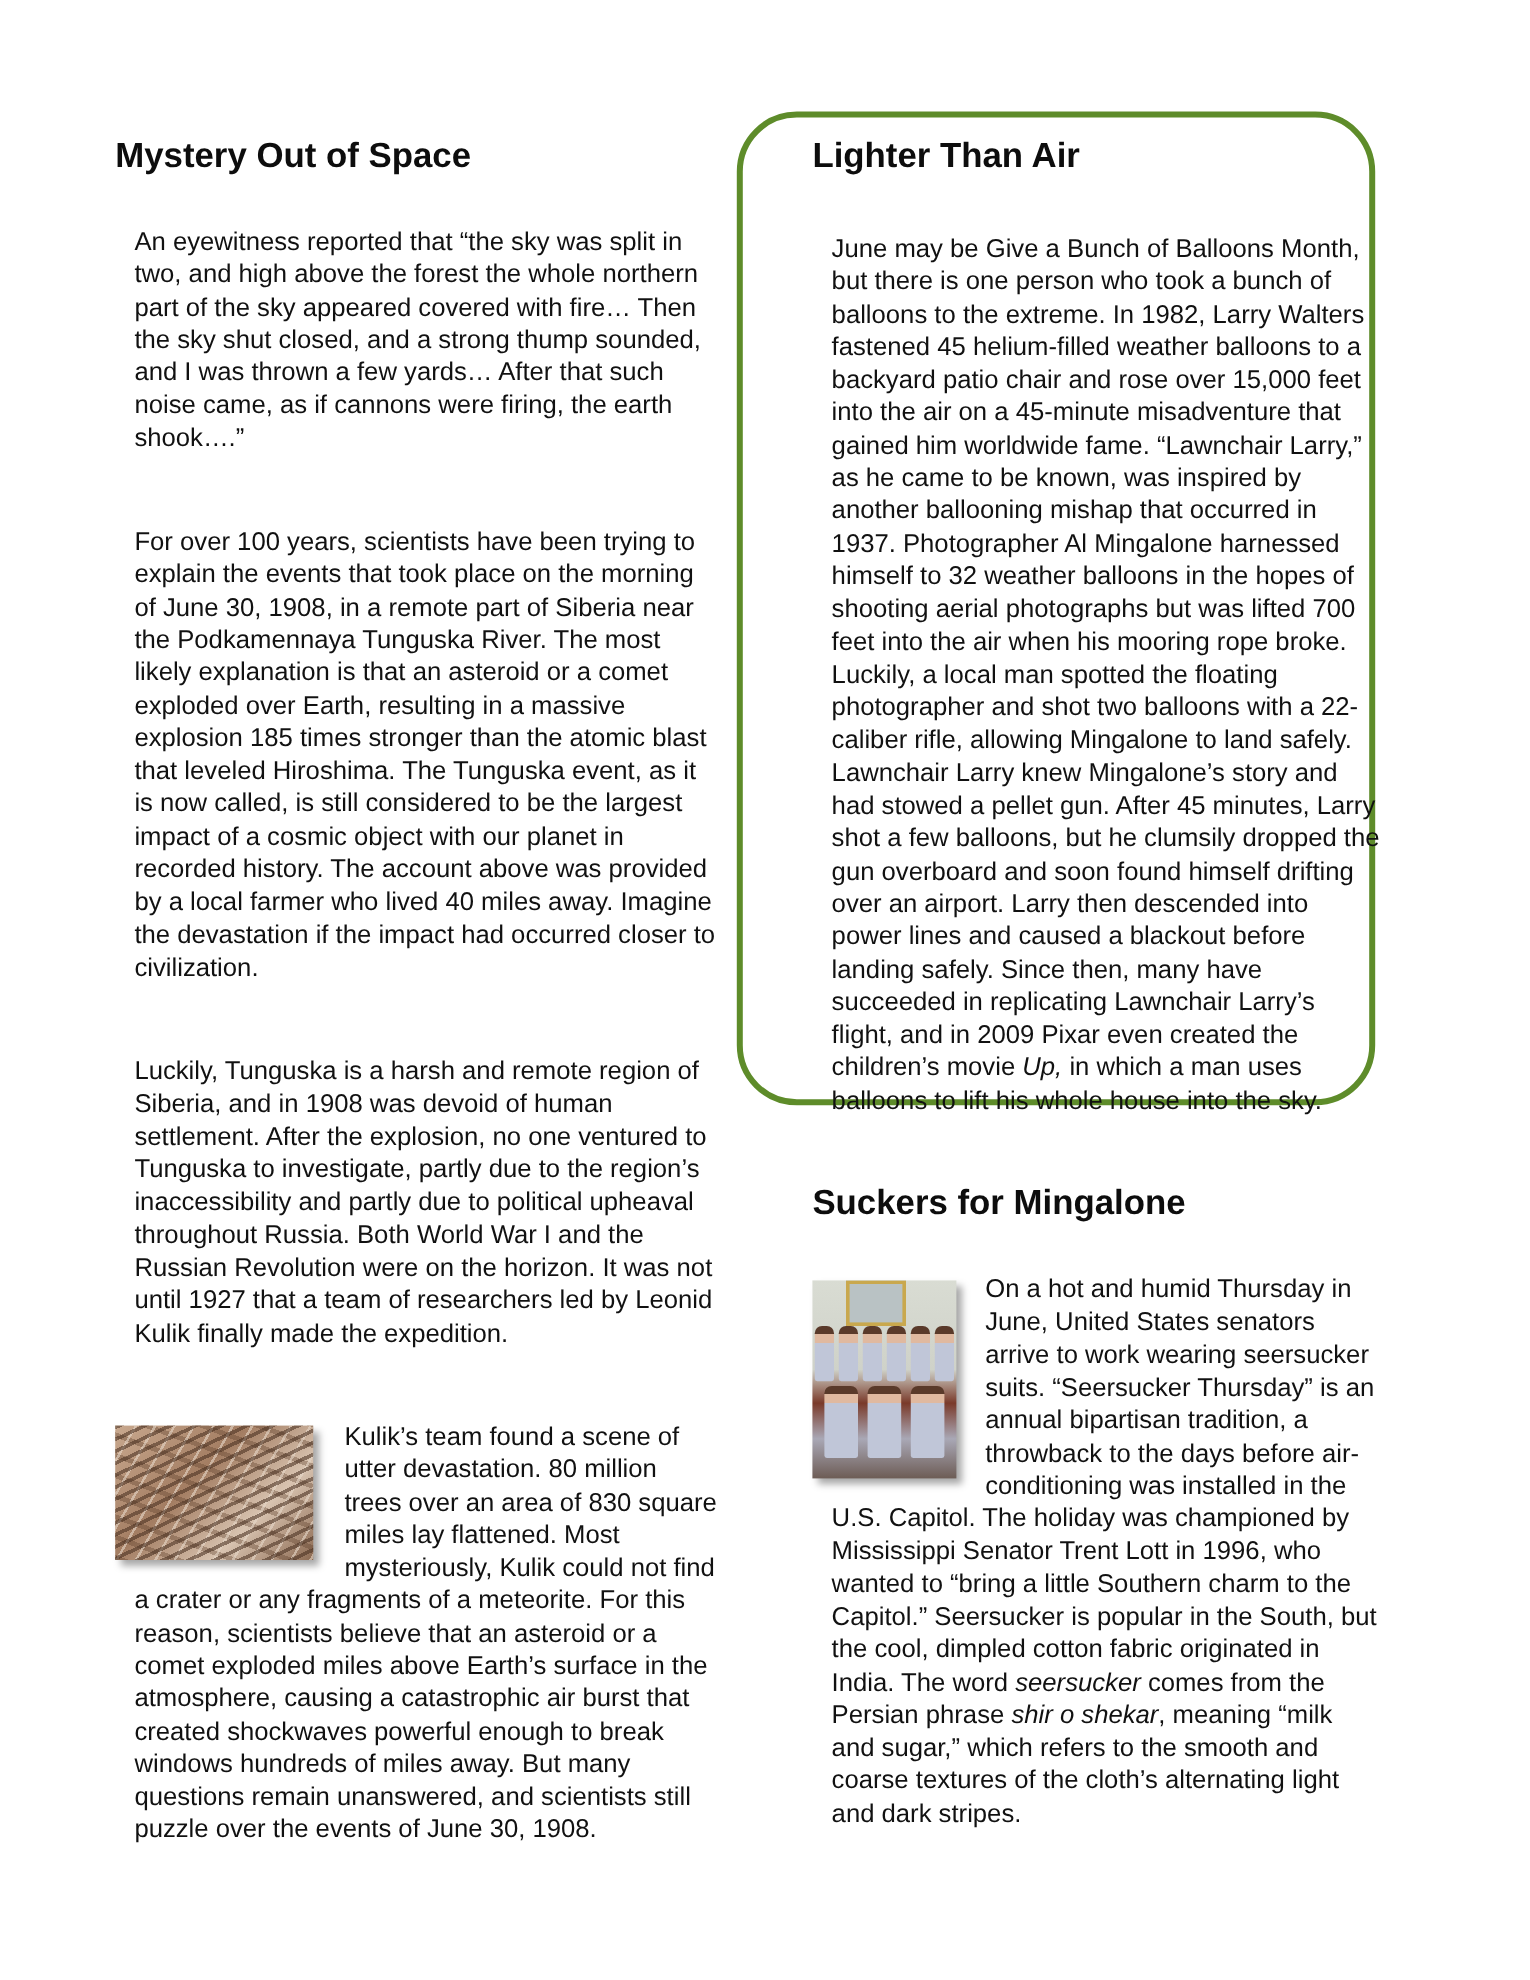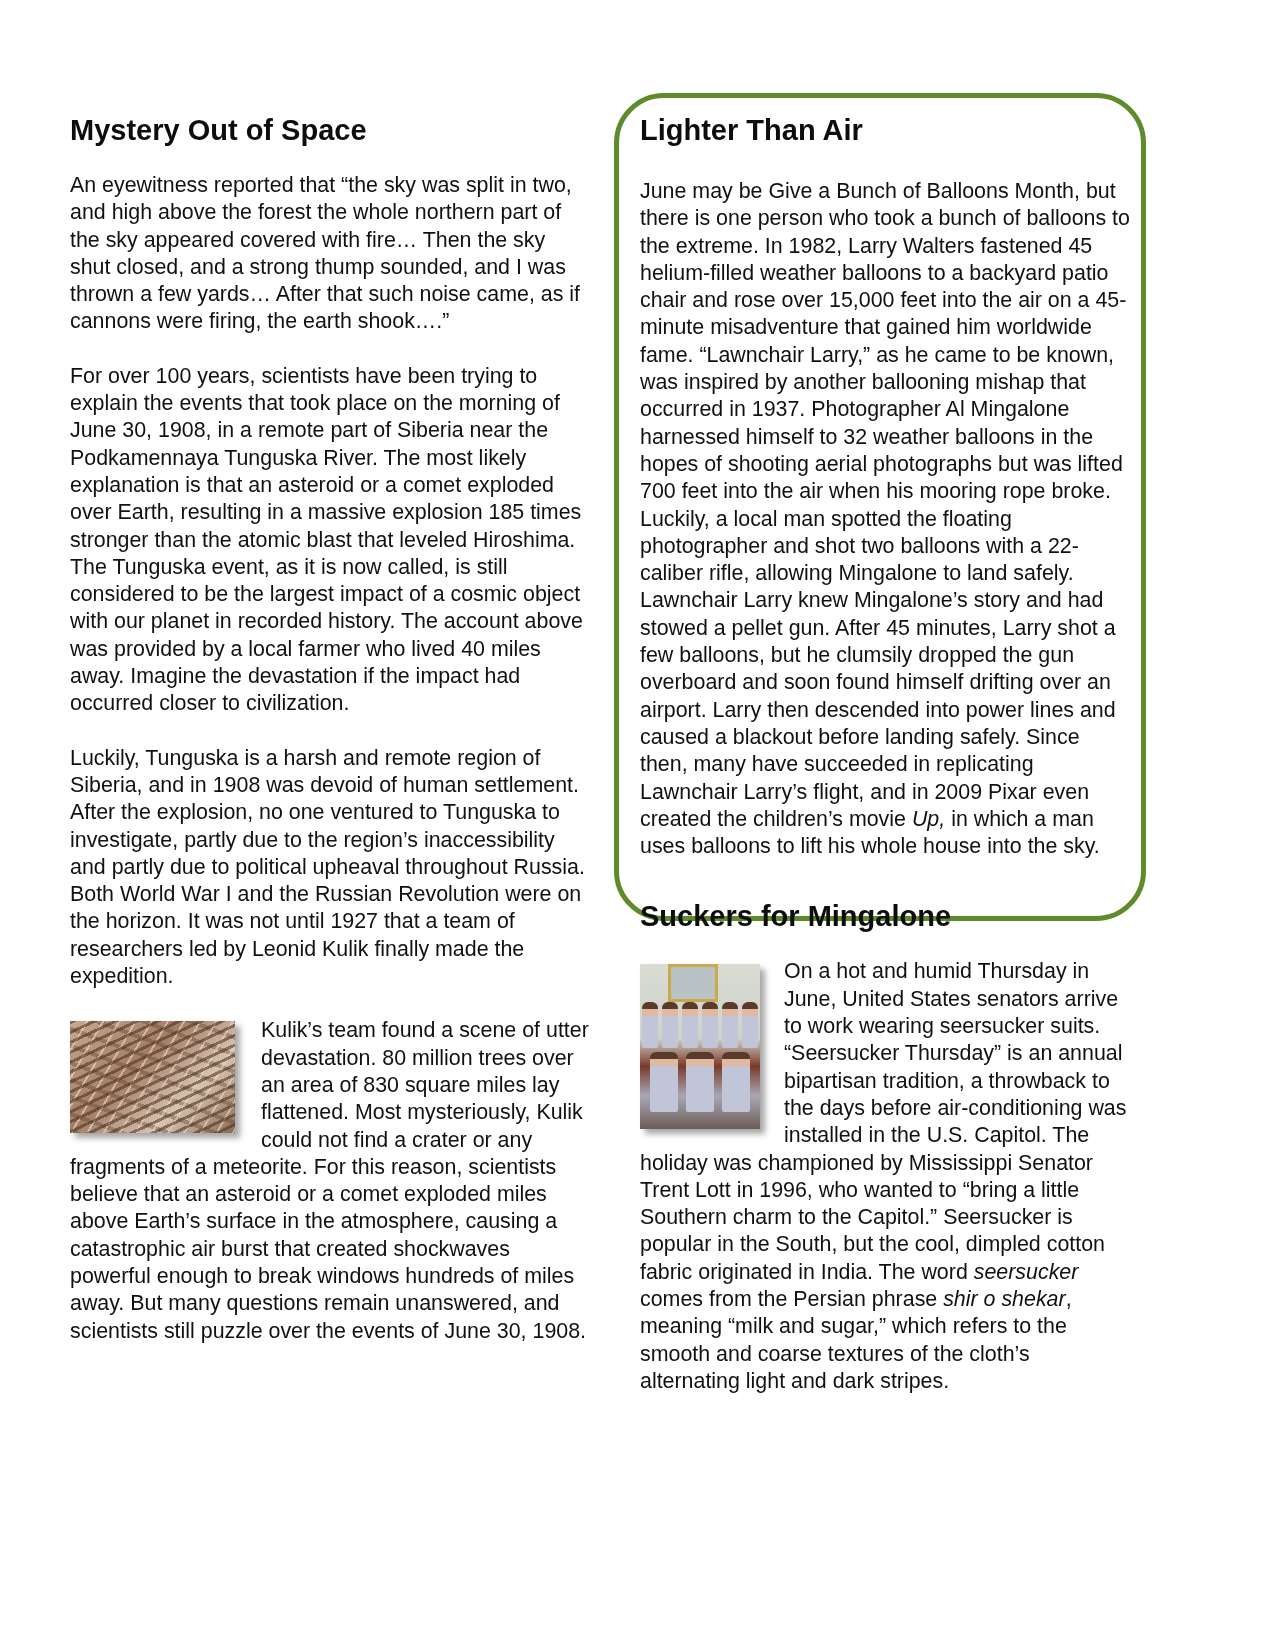--- a/index.html
+++ b/index.html
@@ -1,29 +1,29 @@
 <!DOCTYPE html>
 <html><head>
 <meta charset="utf-8">
 <style>
   html, body { margin: 0; padding: 0; background: #ffffff; }
   body {
     width: 1275px; height: 1650px; position: relative; overflow: hidden;
     font-family: "Liberation Sans", sans-serif; color: #111111;
   }
   .col { position: absolute; }
-  .left { left: 70px; top: 110px; width: 520px; }
-  .right { left: 640px; top: 110px; width: 490px; }
+  .left { left: 96px; top: 110px; width: 520px; }
+  .right { left: 677px; top: 110px; width: 490px; }
   h2 {
     font-family: "Liberation Sans", sans-serif;
     font-weight: bold; font-size: 29px; margin: 0; line-height: 40px;
     color: #0d0d0d;
   }
   p {
-    margin: 0; font-size: 21.4px; line-height: 27.3px;
+    margin: 16px; font-size: 21.4px; line-height: 27.3px;
   }
   .gap { height: 27px; }
   .box {
     position: absolute; left: 614px; top: 93px; width: 532px; height: 828px;
     border: 5px solid #5e8c2a; border-radius: 50px; box-sizing: border-box;
   }
   .photo-tunguska {
     float: left; width: 165px; height: 112px; margin: 4px 26px 6px 0;
     background:
       repeating-linear-gradient(155deg, rgba(70,45,30,.55) 0 3px, transparent 3px 9px),

